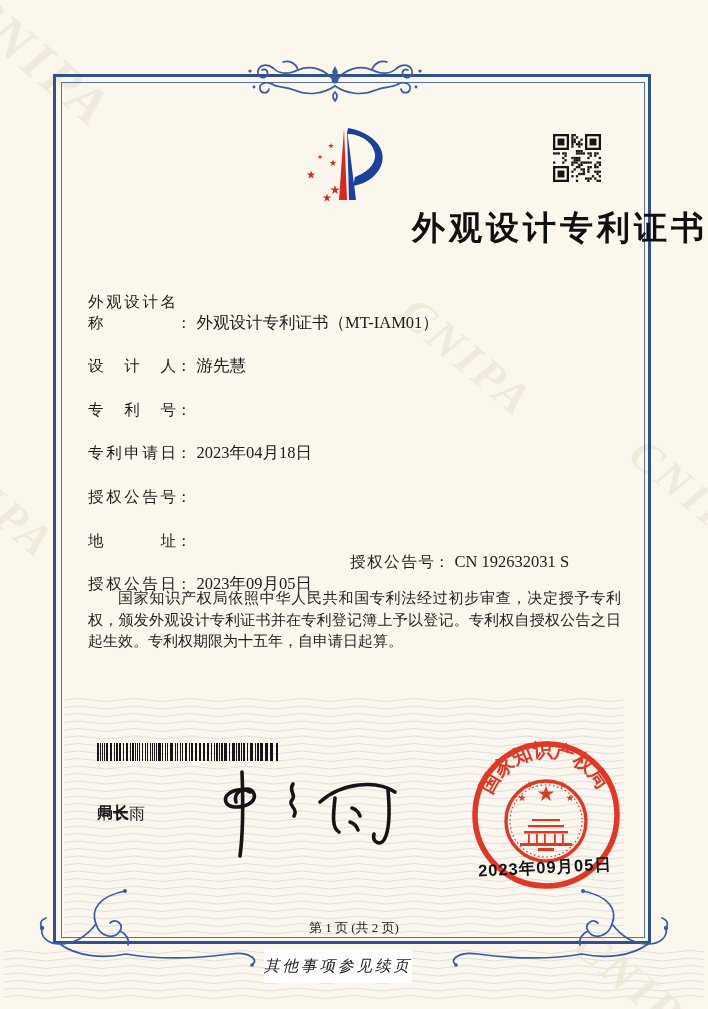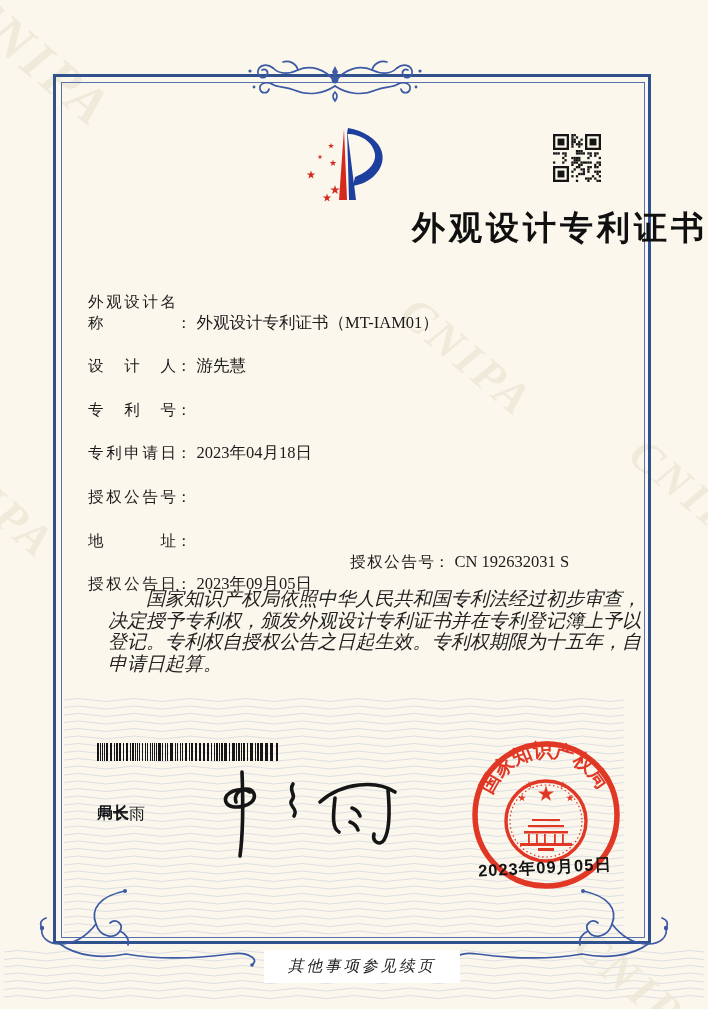--- a/index.html
+++ b/index.html
@@ -22,30 +22,30 @@
   .cert-no{position:absolute;left:88px;top:122px;font-size:15px;letter-spacing:2px;color:#26262a;}
   .title{position:absolute;left:0;top:206px;width:708px;text-align:right;
          font-size:33px;font-weight:700;letter-spacing:4px;color:#101010;}
   #fields{position:absolute;left:88px;top:290px;width:540px;}
   .f-row{height:43.6px;display:flex;align-items:flex-end;position:relative;}
   .f-label{display:inline-block;width:88px;font-size:15.5px;text-align:justify;text-align-last:justify;}
   .f-colon{margin-right:5px;font-size:15.5px;}
   .f-value{font-size:16.5px;white-space:nowrap;}
   .grant-second{position:absolute;left:262px;top:0;display:flex;align-items:flex-start;}
   .grant-second .f-label{width:84px;}
-  #paragraphs{position:absolute;left:88px;top:588px;width:533px;font-size:19px;line-height:21.6px;
-              font-style:italic;text-align:justify;color:#222;margin-left:20px;}
+  #paragraphs{position:absolute;left:88px;top:588px;width:533px;font-size:15px;line-height:21.6px;
+              text-align:justify;color:#222;}
   #paragraphs p{margin:0 0 2px 0;text-indent:2em;}
   .signer{position:absolute;left:97px;font-family:"Liberation Sans","DejaVu Sans",sans-serif;
           font-size:16px;color:#17171a;}
   .seal-date{position:absolute;left:460px;top:857px;width:170px;text-align:center;
      font-family:"Liberation Sans","DejaVu Sans",sans-serif;font-weight:700;font-size:16.5px;
      color:#141414;transform:rotate(-3deg);letter-spacing:1px;}
   .page-info{position:absolute;left:0;top:919px;width:708px;text-align:center;font-size:13px;color:#222;}
-  .footer-note{position:absolute;left:264px;top:950px;background:#FFFFFF;padding:6px 24px;
+  .footer-note{position:absolute;left:264px;top:950px;background:#FFFFFF;padding:6px 0;
      font-size:15.5px;font-style:italic;letter-spacing:3px;color:#222;white-space:nowrap;}
 </style>
 </head>
 <body>
 
 <div id="page">
 
   <svg id="waves">
       <path d="M64,700 q14,-3 28,0 t28,0 t28,0 t28,0 t28,0 t28,0 t28,0 t28,0 t28,0 t28,0 t28,0 t28,0 t28,0 t28,0 t28,0 t28,0 t28,0 t28,0 t28,0 t28,0" fill="none" stroke="#8C9CCB" stroke-width="0.8" opacity="0.35"></path>
       <path d="M64,707.5 q14,-3 28,0 t28,0 t28,0 t28,0 t28,0 t28,0 t28,0 t28,0 t28,0 t28,0 t28,0 t28,0 t28,0 t28,0 t28,0 t28,0 t28,0 t28,0 t28,0 t28,0" fill="none" stroke="#8C9CCB" stroke-width="0.8" opacity="0.35"></path>
@@ -405,16 +405,17 @@
         <rect x="88" y="99" width="1.8" height="9"></rect>
         <rect x="96" y="99" width="1.8" height="9"></rect>
         <rect x="54" y="108" width="52" height="3"></rect>
         <rect x="72" y="113" width="16" height="3"></rect>
       </g>
     </g>
   </svg>
 
   <div class="seal-date">2023年09月05日</div>
 
+  <div class="page-info">第 1 页 (共 2 页)</div>
 
   <div class="footer-note">其他事项参见续页</div>
 
 </div>
 
 </body></html>

